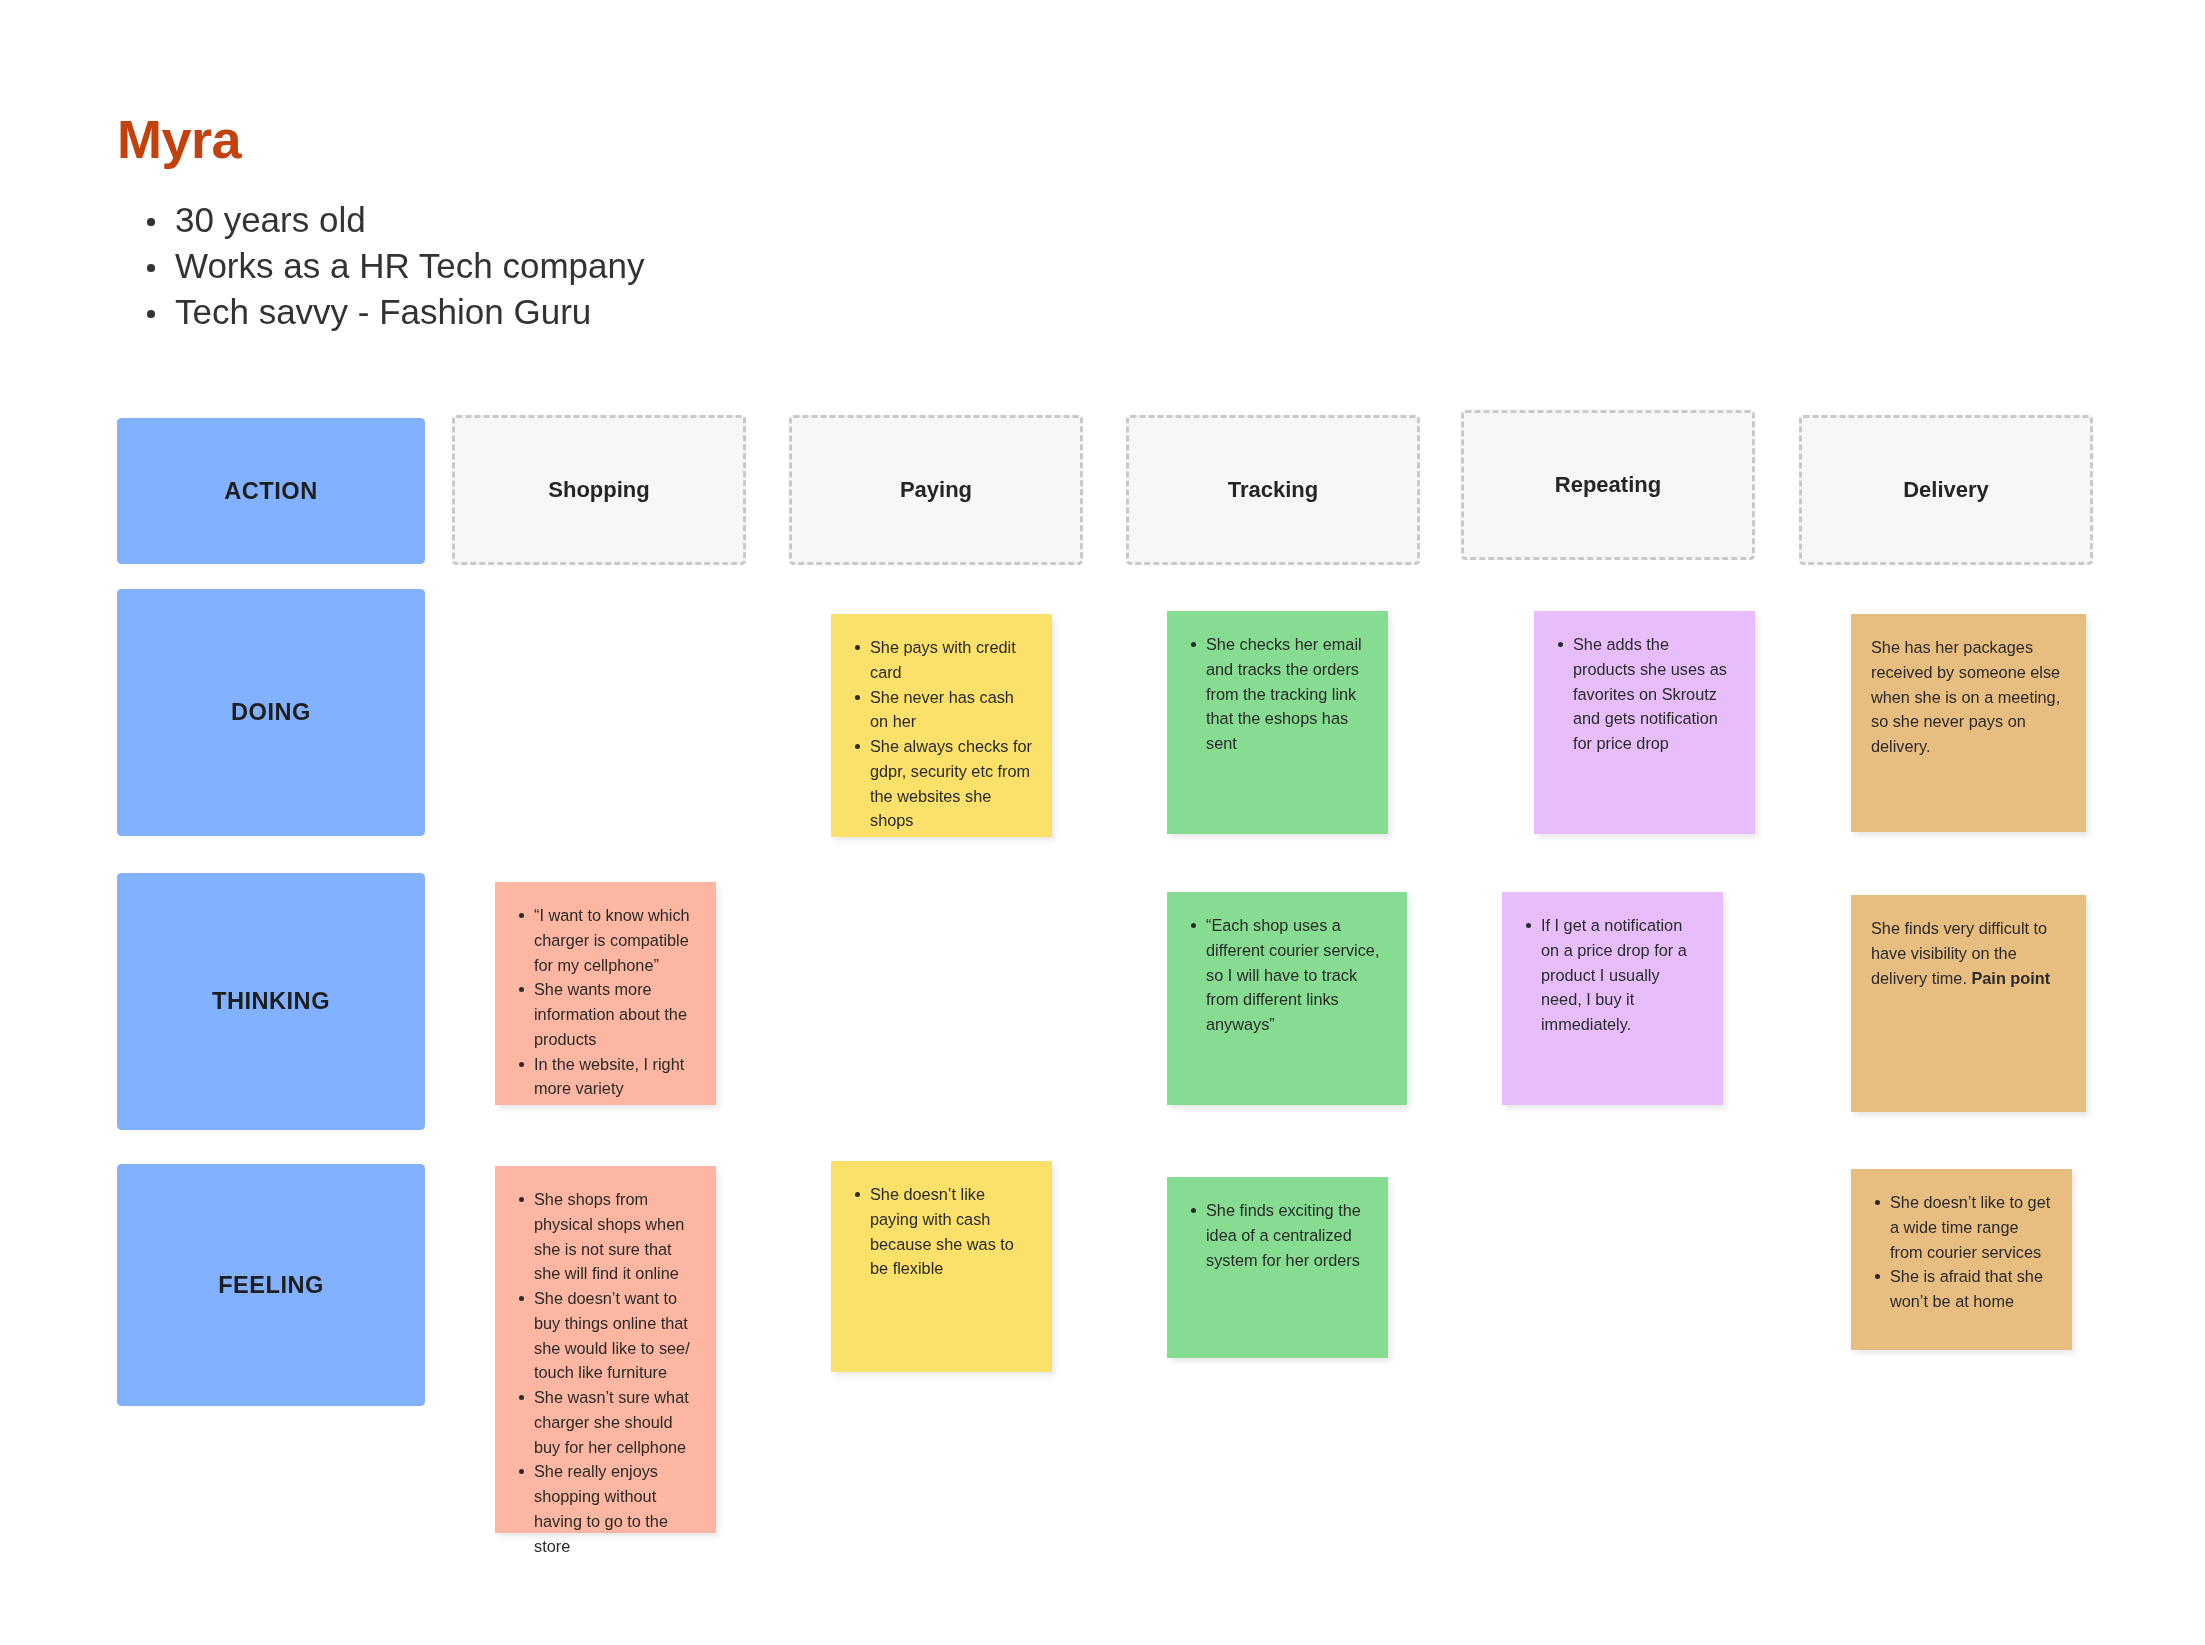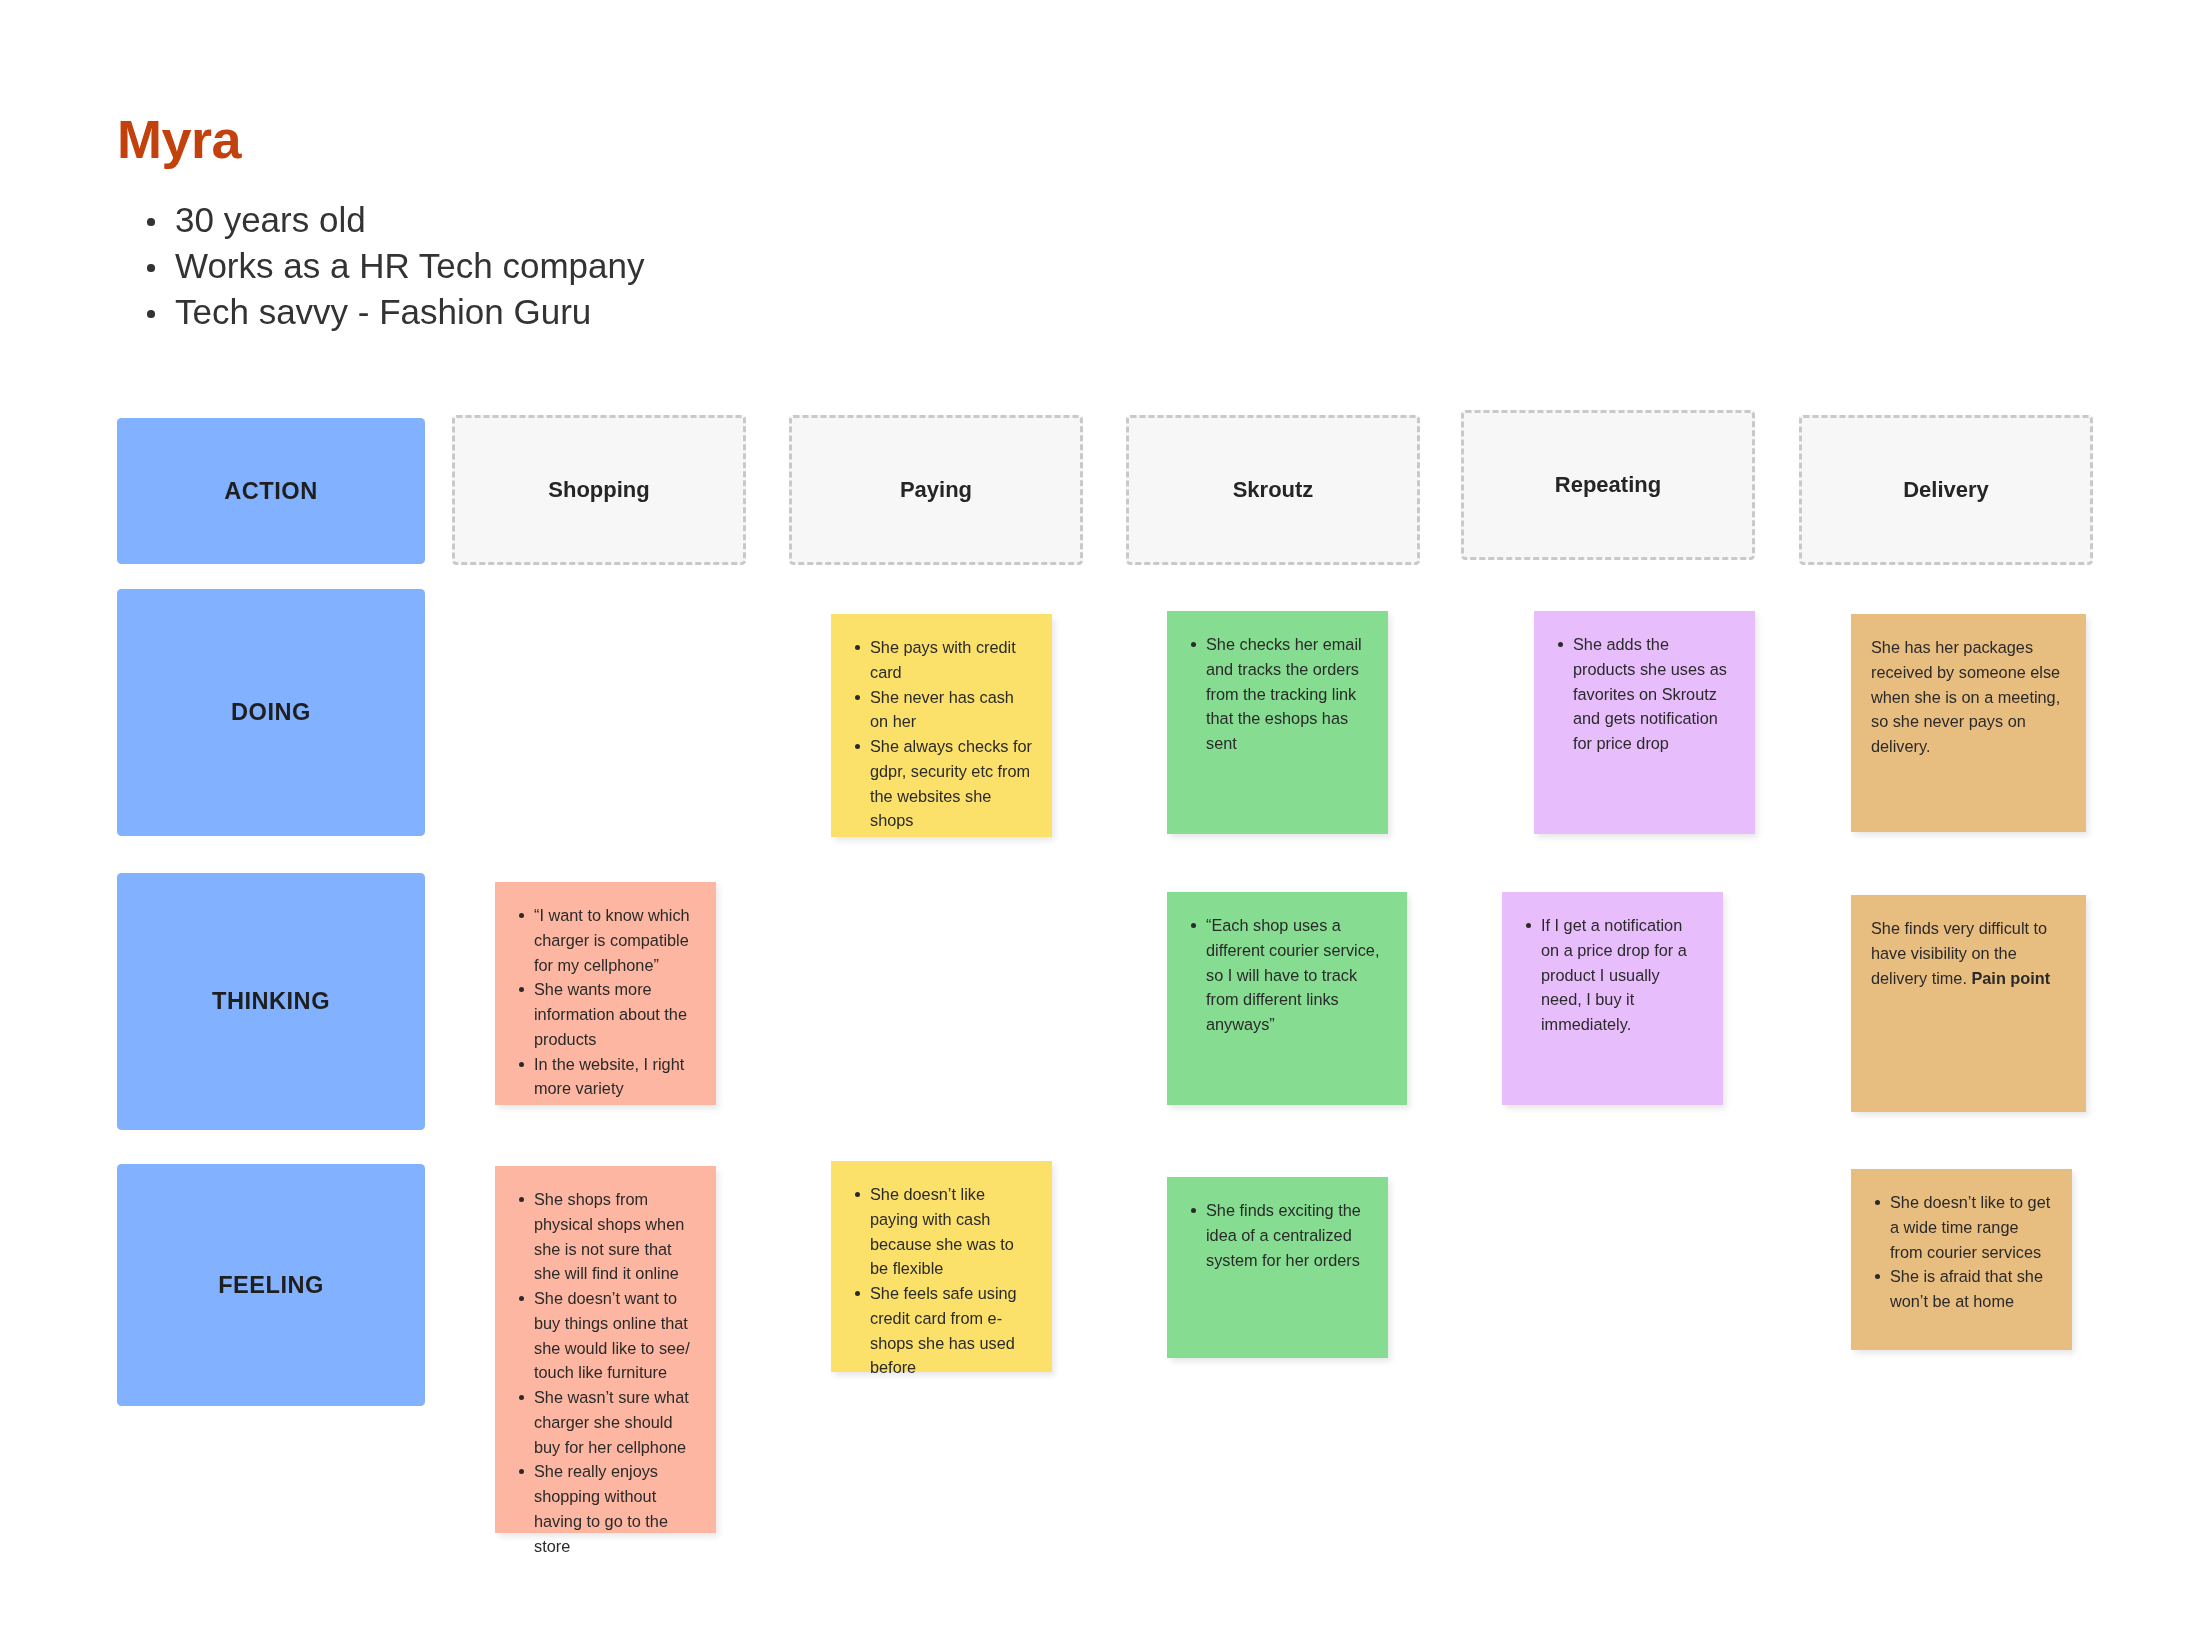--- a/index.html
+++ b/index.html
@@ -189,21 +189,21 @@
       <span>FEELING</span>
     </div>
 
     <div class="col-head col-head-shopping">
       <span>Shopping</span>
     </div>
     <div class="col-head col-head-paying">
       <span>Paying</span>
     </div>
     <div class="col-head col-head-tracking">
-      <span>Skroutz</span>
+      <span>Tracking</span>
     </div>
     <div class="col-head col-head-repeating">
       <span>Repeating</span>
     </div>
     <div class="col-head col-head-delivery">
       <span>Delivery</span>
     </div>
 
 
     <div class="note c-yellow n-doing-paying">
@@ -263,21 +263,20 @@
         <li>She shops from physical shops when she is not sure that she will find it online</li>
         <li>She doesn’t want to buy things online that she would like to see/ touch like furniture</li>
         <li>She wasn’t sure what charger she should buy for her cellphone</li>
         <li>She really enjoys shopping without having to go to the store</li>
       </ul>
     </div>
 
     <div class="note c-yellow n-feel-paying">
       <ul>
         <li>She doesn’t like paying with cash because she was to be flexible</li>
-        <li>She feels safe using credit card from e-shops she has used before</li>
       </ul>
     </div>
 
     <div class="note c-orange n-feel-delivery">
       <ul>
         <li>She doesn’t like to get a wide time range from courier services</li>
         <li>She is afraid that she won’t be at home</li>
       </ul>
     </div>
 

